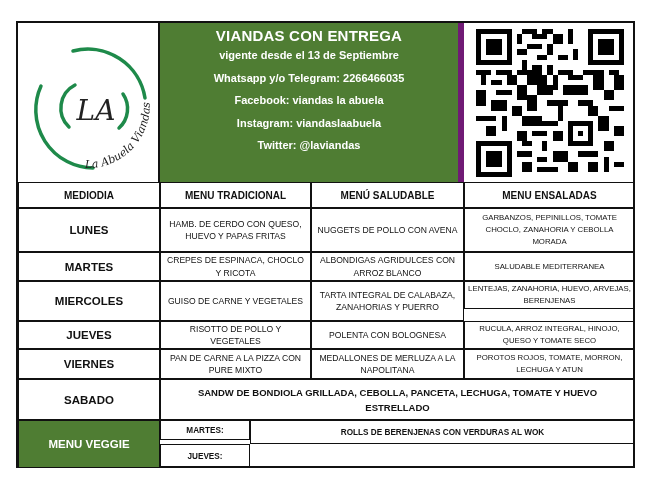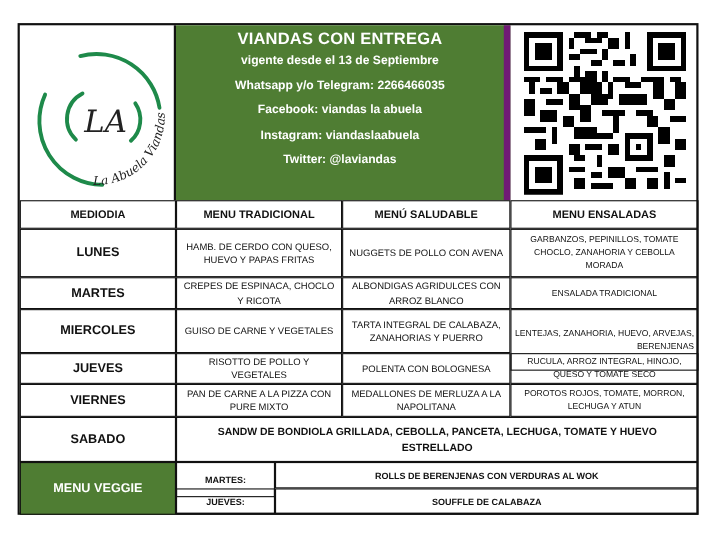--- a/index.html
+++ b/index.html
@@ -154,39 +154,38 @@
   <div class="cell b hdr" style="left:446px;top:159px;width:171px;height:26px;">MENU ENSALADAS</div>
 
   <div class="cell b day" style="left:0;top:185px;width:142px;height:44px;">LUNES</div>
   <div class="cell b dish" style="left:142px;top:185px;width:151px;height:44px;">HAMB. DE CERDO CON QUESO, HUEVO Y PAPAS FRITAS</div>
   <div class="cell b dish" style="left:293px;top:185px;width:153px;height:44px;">NUGGETS DE POLLO CON AVENA</div>
   <div class="cell b dish-s" style="left:446px;top:185px;width:171px;height:44px;">GARBANZOS, PEPINILLOS, TOMATE CHOCLO, ZANAHORIA Y CEBOLLA MORADA</div>
 
   <div class="cell b day" style="left:0;top:229px;width:142px;height:29px;">MARTES</div>
   <div class="cell b dish" style="left:142px;top:229px;width:151px;height:29px;">CREPES DE ESPINACA, CHOCLO Y RICOTA</div>
   <div class="cell b dish" style="left:293px;top:229px;width:153px;height:29px;">ALBONDIGAS AGRIDULCES CON ARROZ BLANCO</div>
-  <div class="cell b dish-s" style="left:446px;top:229px;width:171px;height:29px;">ENSALADA TRADICIONAL</div>
+  <div class="cell b dish-s" style="left:446px;top:229px;width:171px;height:29px;">SALUDABLE MEDITERRANEA</div>
 
   <div class="cell b day" style="left:0;top:258px;width:142px;height:40px;text-align:center;">MIERCOLES</div>
   <div class="cell b dish" style="left:142px;top:258px;width:151px;height:40px;">GUISO DE CARNE Y VEGETALES</div>
   <div class="cell b dish" style="left:293px;top:258px;width:153px;height:40px;">TARTA INTEGRAL DE CALABAZA, ZANAHORIAS Y PUERRO</div>
-  <div class="cell b dish-s" style="left:446px;top:258px;width:171px;height:56px;text-align:right;">LENTEJAS, ZANAHORIA, HUEVO, ARVEJAS, BERENJENAS</div>
+  <div class="cell b dish-s" style="left:446px;top:258px;width:171px;height:28px;">LENTEJAS, ZANAHORIA, HUEVO, ARVEJAS, BERENJENAS</div>
 
   <div class="cell b day" style="left:0;top:298px;width:142px;height:28px;">JUEVES</div>
   <div class="cell b dish" style="left:142px;top:298px;width:151px;height:28px;">RISOTTO DE POLLO Y VEGETALES</div>
   <div class="cell b dish" style="left:293px;top:298px;width:153px;height:28px;">POLENTA CON BOLOGNESA</div>
   <div class="cell b dish-s" style="left:446px;top:298px;width:171px;height:28px;">RUCULA, ARROZ INTEGRAL, HINOJO, QUESO Y TOMATE SECO</div>
 
   <div class="cell b day" style="left:0;top:326px;width:142px;height:30px;">VIERNES</div>
   <div class="cell b dish" style="left:142px;top:326px;width:151px;height:30px;">PAN DE CARNE A LA PIZZA CON PURE MIXTO</div>
   <div class="cell b dish" style="left:293px;top:326px;width:153px;height:30px;">MEDALLONES DE MERLUZA A LA NAPOLITANA</div>
   <div class="cell b dish-s" style="left:446px;top:326px;width:171px;height:30px;">POROTOS ROJOS, TOMATE, MORRON, LECHUGA Y ATUN</div>
 
   <div class="cell b day" style="left:0;top:356px;width:142px;height:41px;">SABADO</div>
   <div class="cell b sab" style="left:142px;top:356px;width:475px;height:41px;">SANDW DE BONDIOLA GRILLADA, CEBOLLA, PANCETA, LECHUGA, TOMATE Y HUEVO ESTRELLADO</div>
 
   <div class="cell b green veg-label" style="left:0;top:397px;width:142px;height:48px;">MENU VEGGIE</div>
-  <div class="cell b veg-small" style="left:142px;top:397px;width:90px;height:32px;">MARTES:</div>
+  <div class="cell b veg-small" style="left:142px;top:397px;width:90px;height:20px;">MARTES:</div>
   <div class="cell b veg-small" style="left:232px;top:397px;width:385px;height:24px;">ROLLS DE BERENJENAS CON VERDURAS AL WOK</div>
   <div class="cell b veg-small" style="left:142px;top:421px;width:90px;height:24px;">JUEVES:</div>
-  <div class="cell b veg-small" style="left:232px;top:421px;width:385px;height:24px;">SOUFFLE DE CALABAZA</div>
 
 </div>
 
 </body></html>

